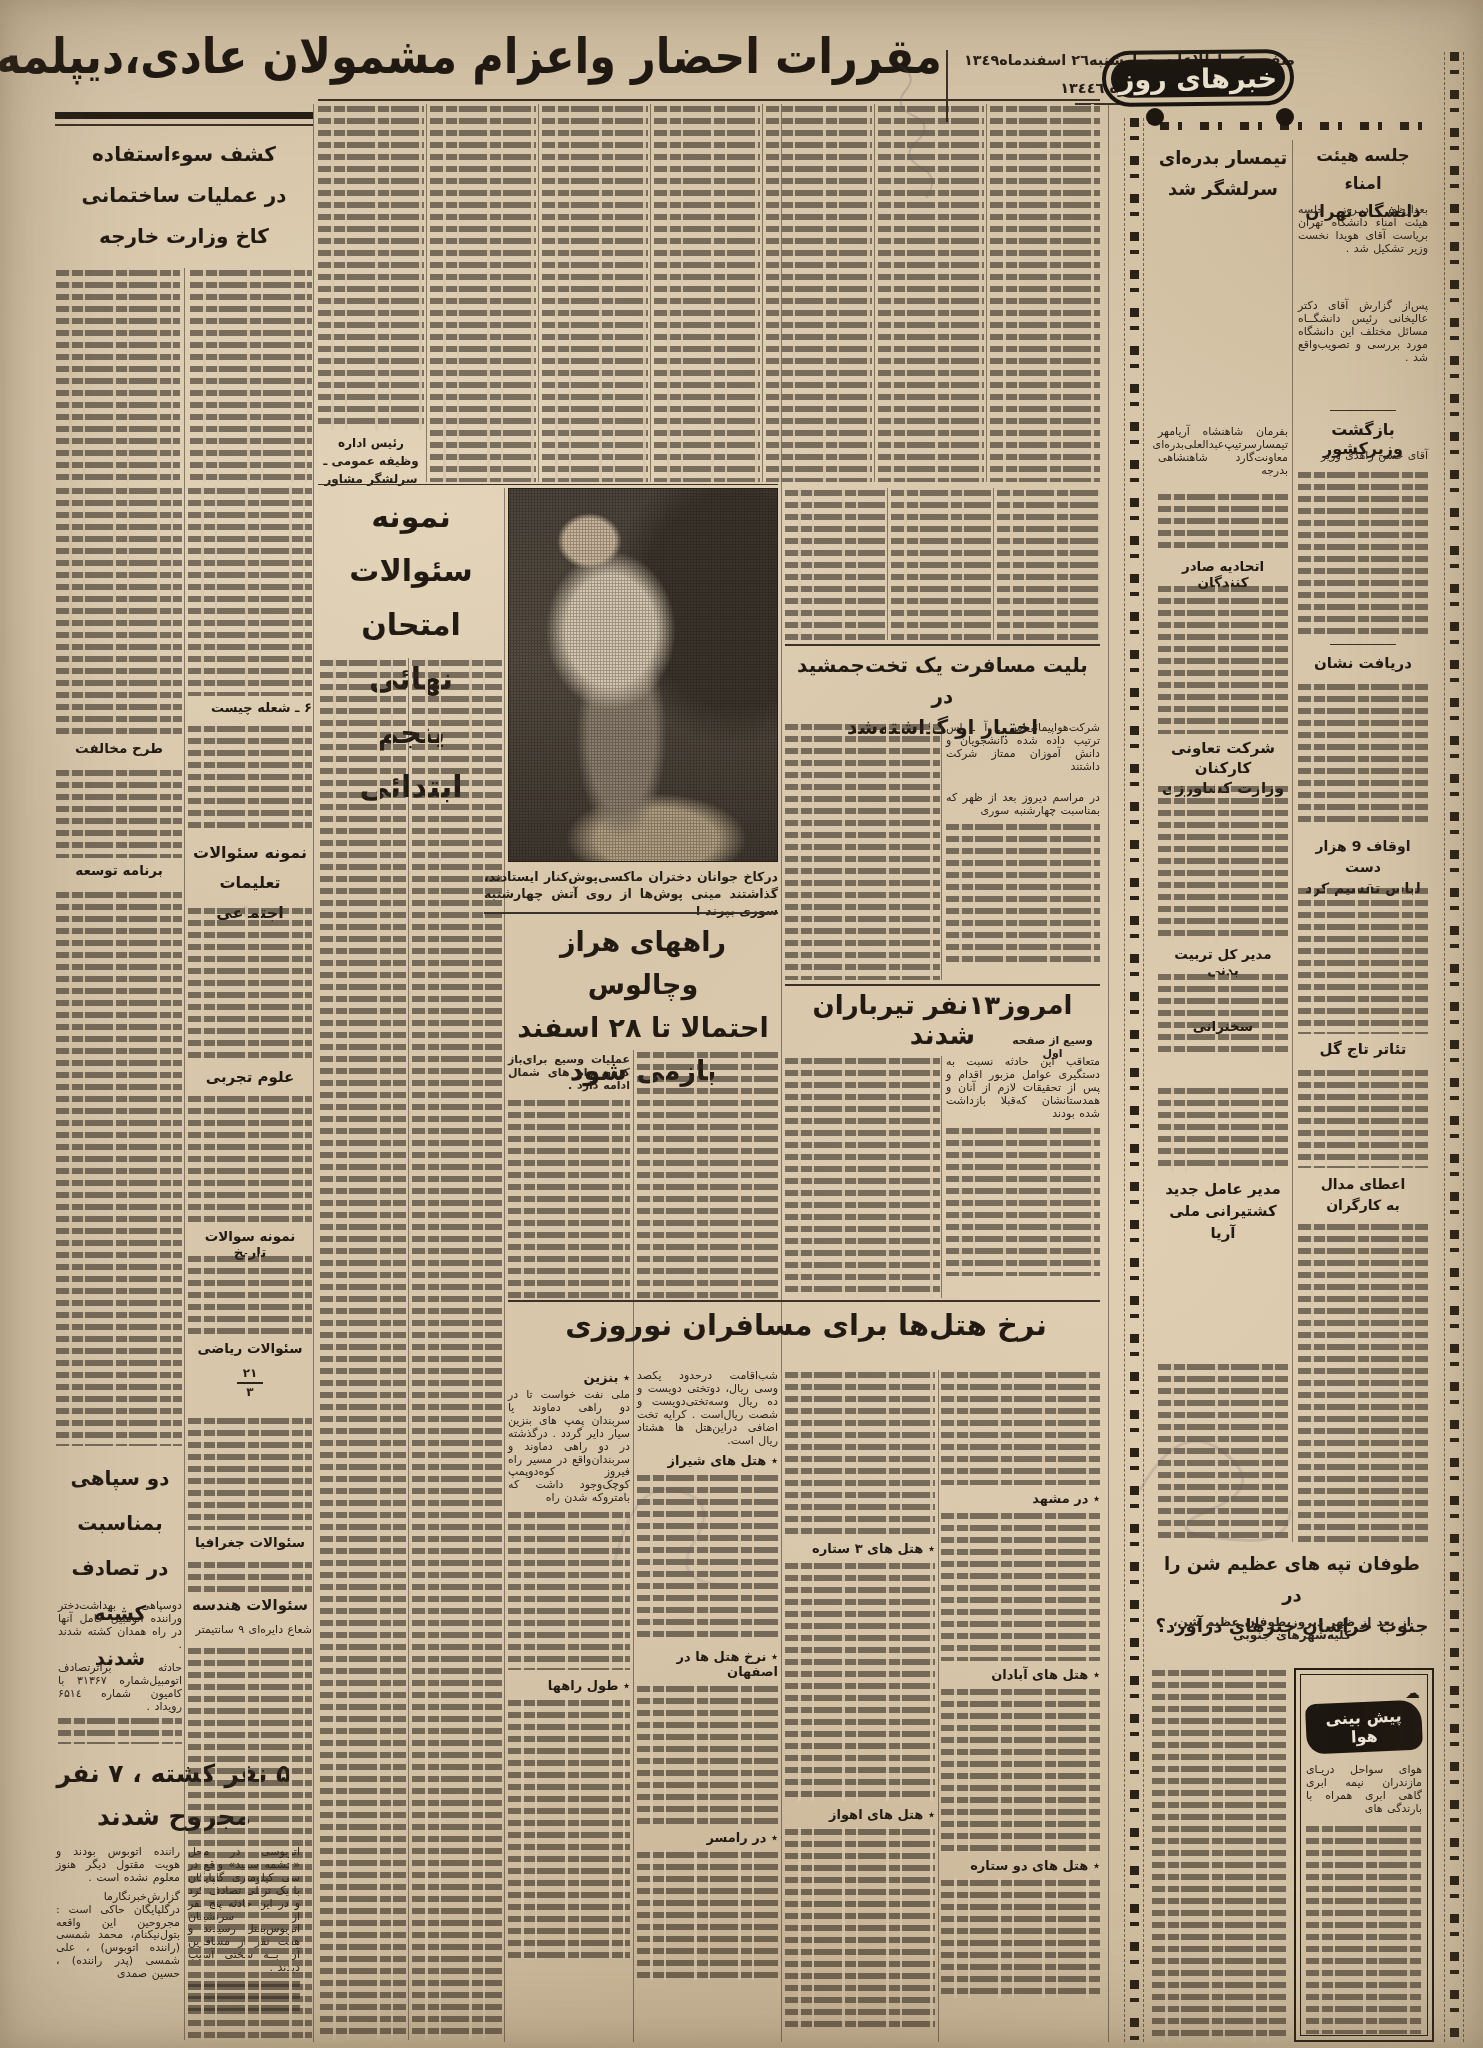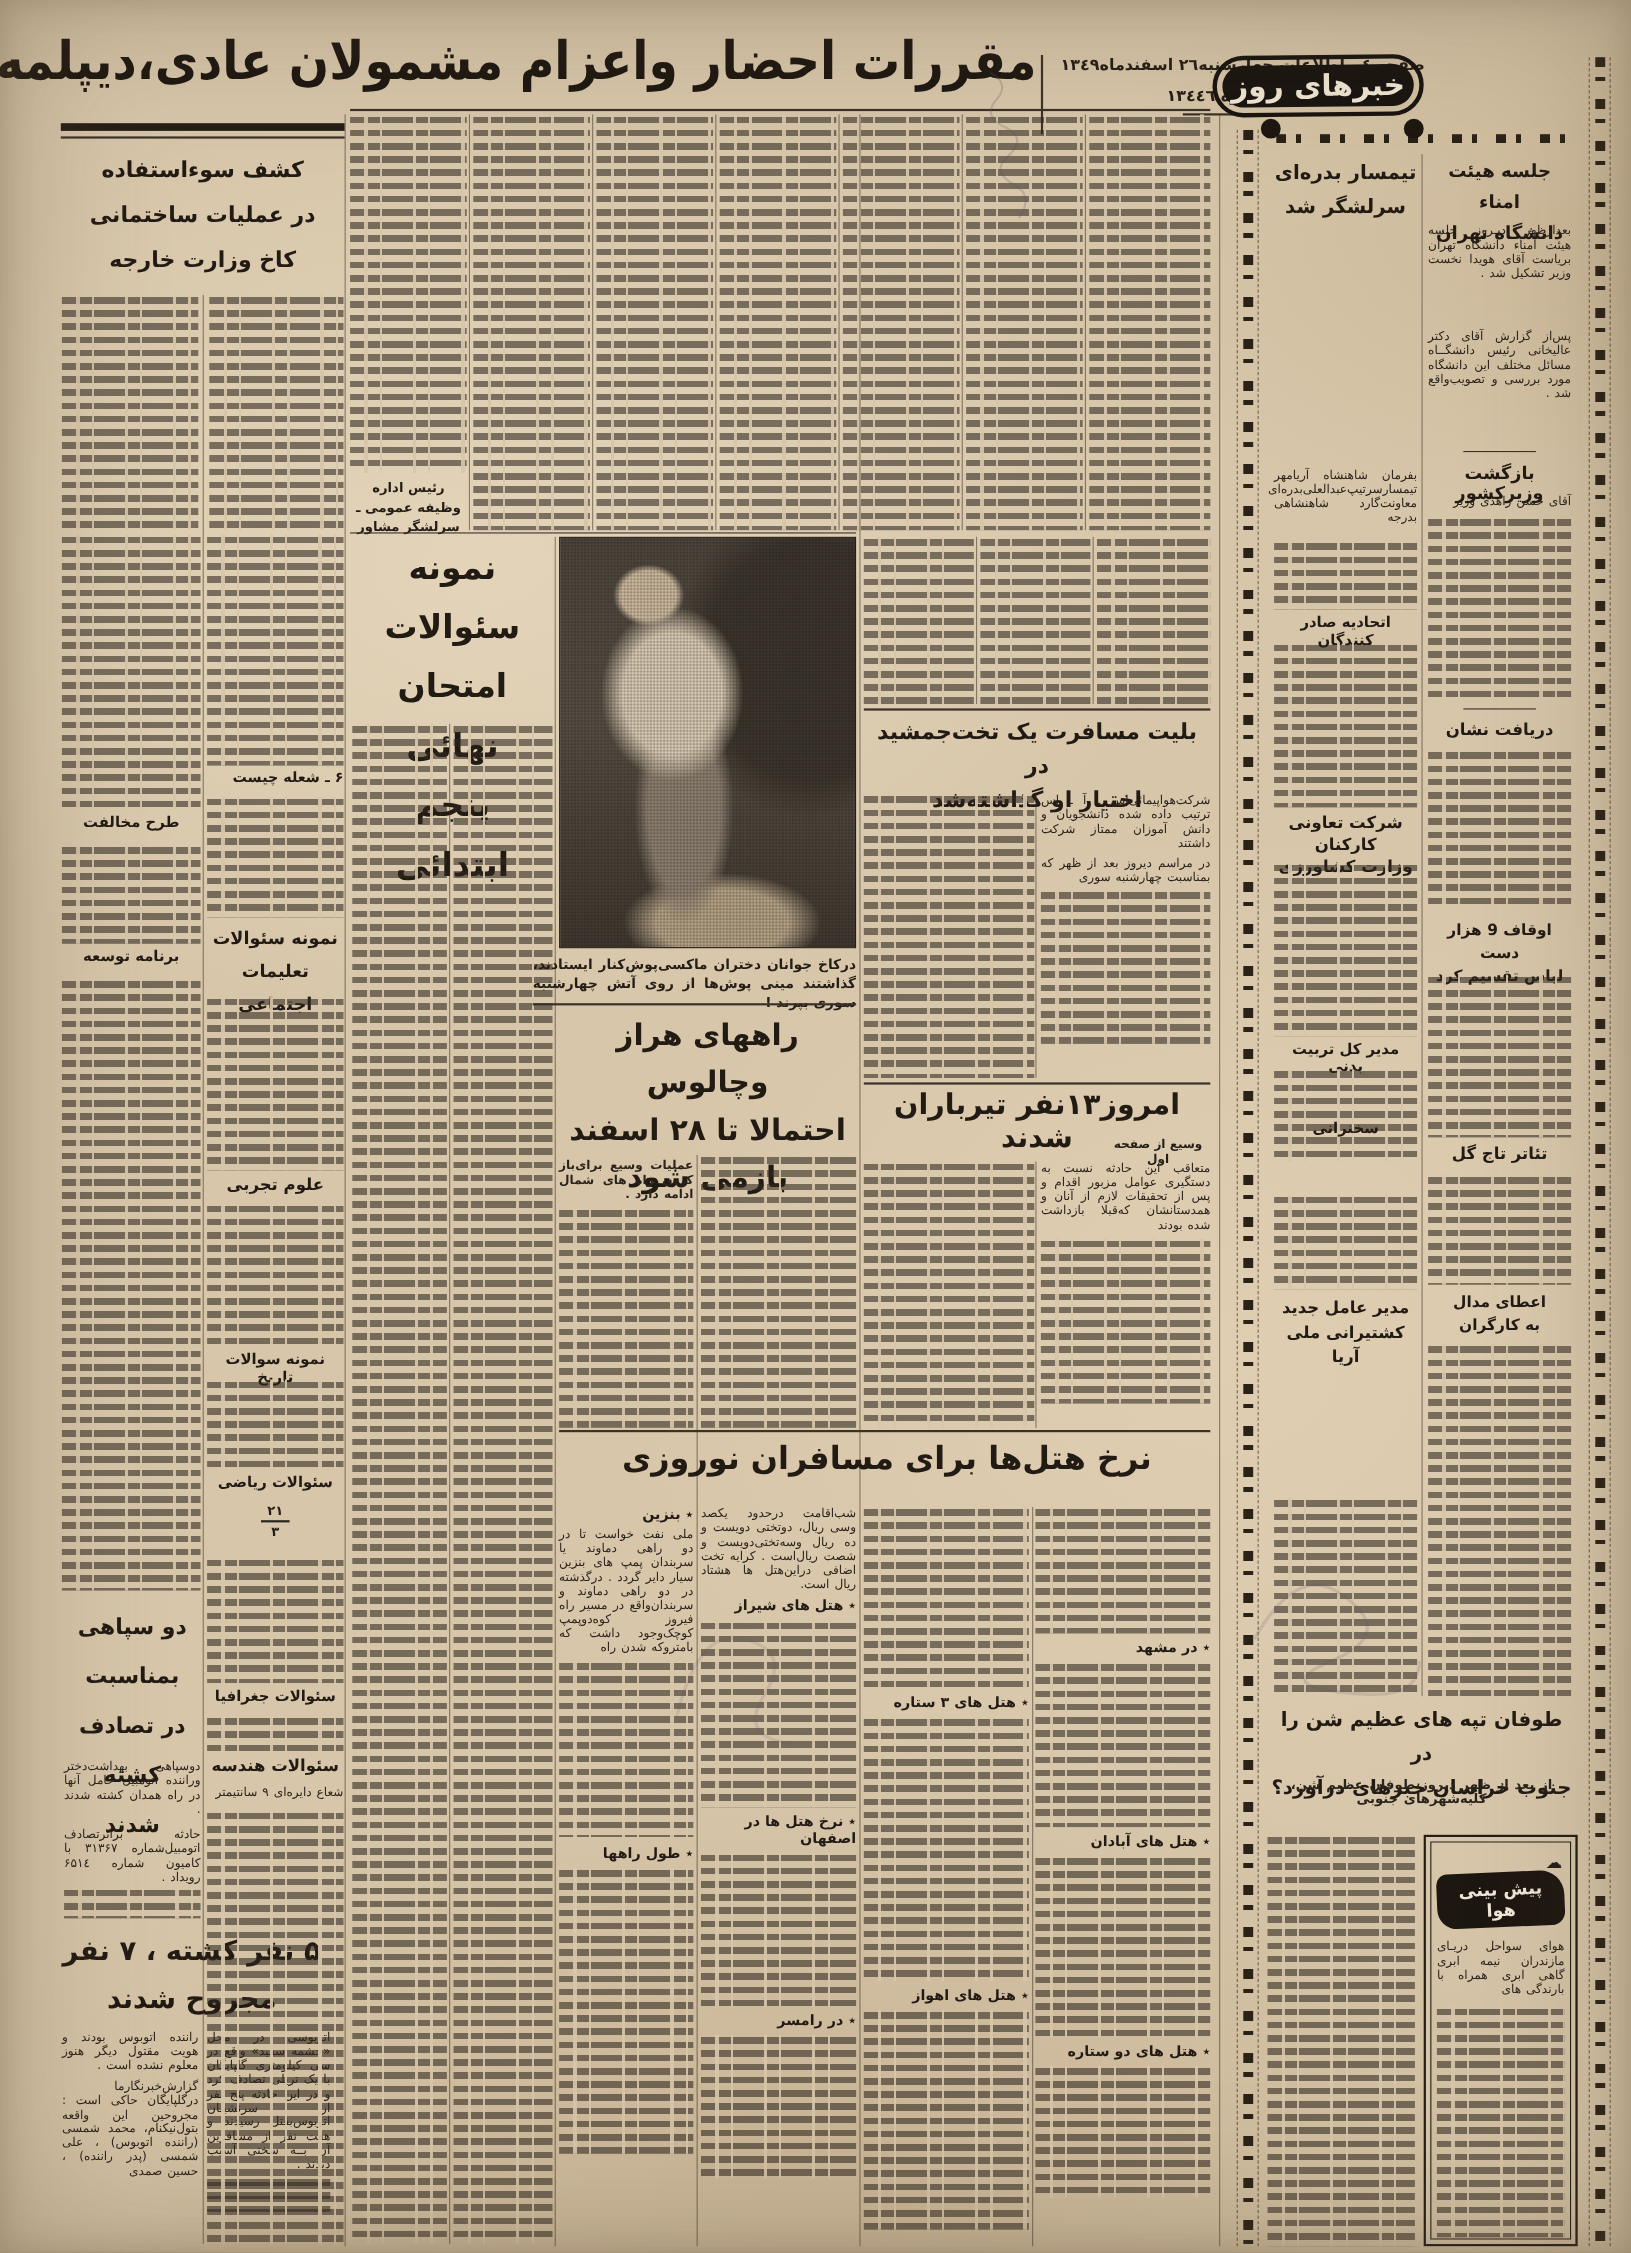--- a/index.html
+++ b/index.html
@@ -195,21 +195,21 @@
   <div class="abs vrule" style="left:633px; top:1050px; height:992px;"></div>
   <div class="abs vrule" style="left:781px; top:104px; height:1938px;"></div>
 
   <div class="abs rule" style="left:785px; top:644px; width:315px; height:2px;"></div>
   <div class="abs h-c" style="left:785px; top:650px; width:315px; font-size:20px; line-height:31px;">
     <div>بلیت مسافرت یک تخت‌جمشید در</div>
     <div>اختیار او گذاشته‌شد</div>
   </div>
   <div class="abs" style="left:946px; top:722px; width:154px; height:258px;">
     <div class="bd">شرکت‌هواپیمائی‌اس ـ آ ـ اس ترتیب داده شده دانشجویان و دانش آموزان ممتاز شرکت داشتند</div>
-    <div class="bd" style="margin-top:5px;">در مراسم دیروز بعد از ظهر که بمناسبت چهارشنبه سوری</div>
+    <div class="bd" style="margin-top:18px;">در مراسم دیروز بعد از ظهر که بمناسبت چهارشنبه سوری</div>
     <div class="greek" style="height:140px; margin-top:5px;"></div>
   </div>
   <div class="abs greek" style="left:785px; top:722px; width:155px; height:258px;"></div>
   <div class="abs vrule" style="left:941px; top:722px; height:258px;"></div>
 
   <div class="abs rule" style="left:785px; top:984px; width:315px; height:2px;"></div>
   <div class="abs h-c" style="left:785px; top:990px; width:315px; font-size:26px;">امروز۱۳نفر تیرباران شدند</div>
   <div class="abs kicker" style="left:1005px; top:1034px; width:95px;">وسیع از صفحه اول</div>
   <div class="abs" style="left:946px; top:1056px; width:154px; height:242px;">
     <div class="bd">متعاقب این حادثه نسبت به دستگیری عوامل مزبور اقدام و پس از تحقیقات لازم از آنان و همدستانشان که‌قبلا بازداشت شده بودند</div>

